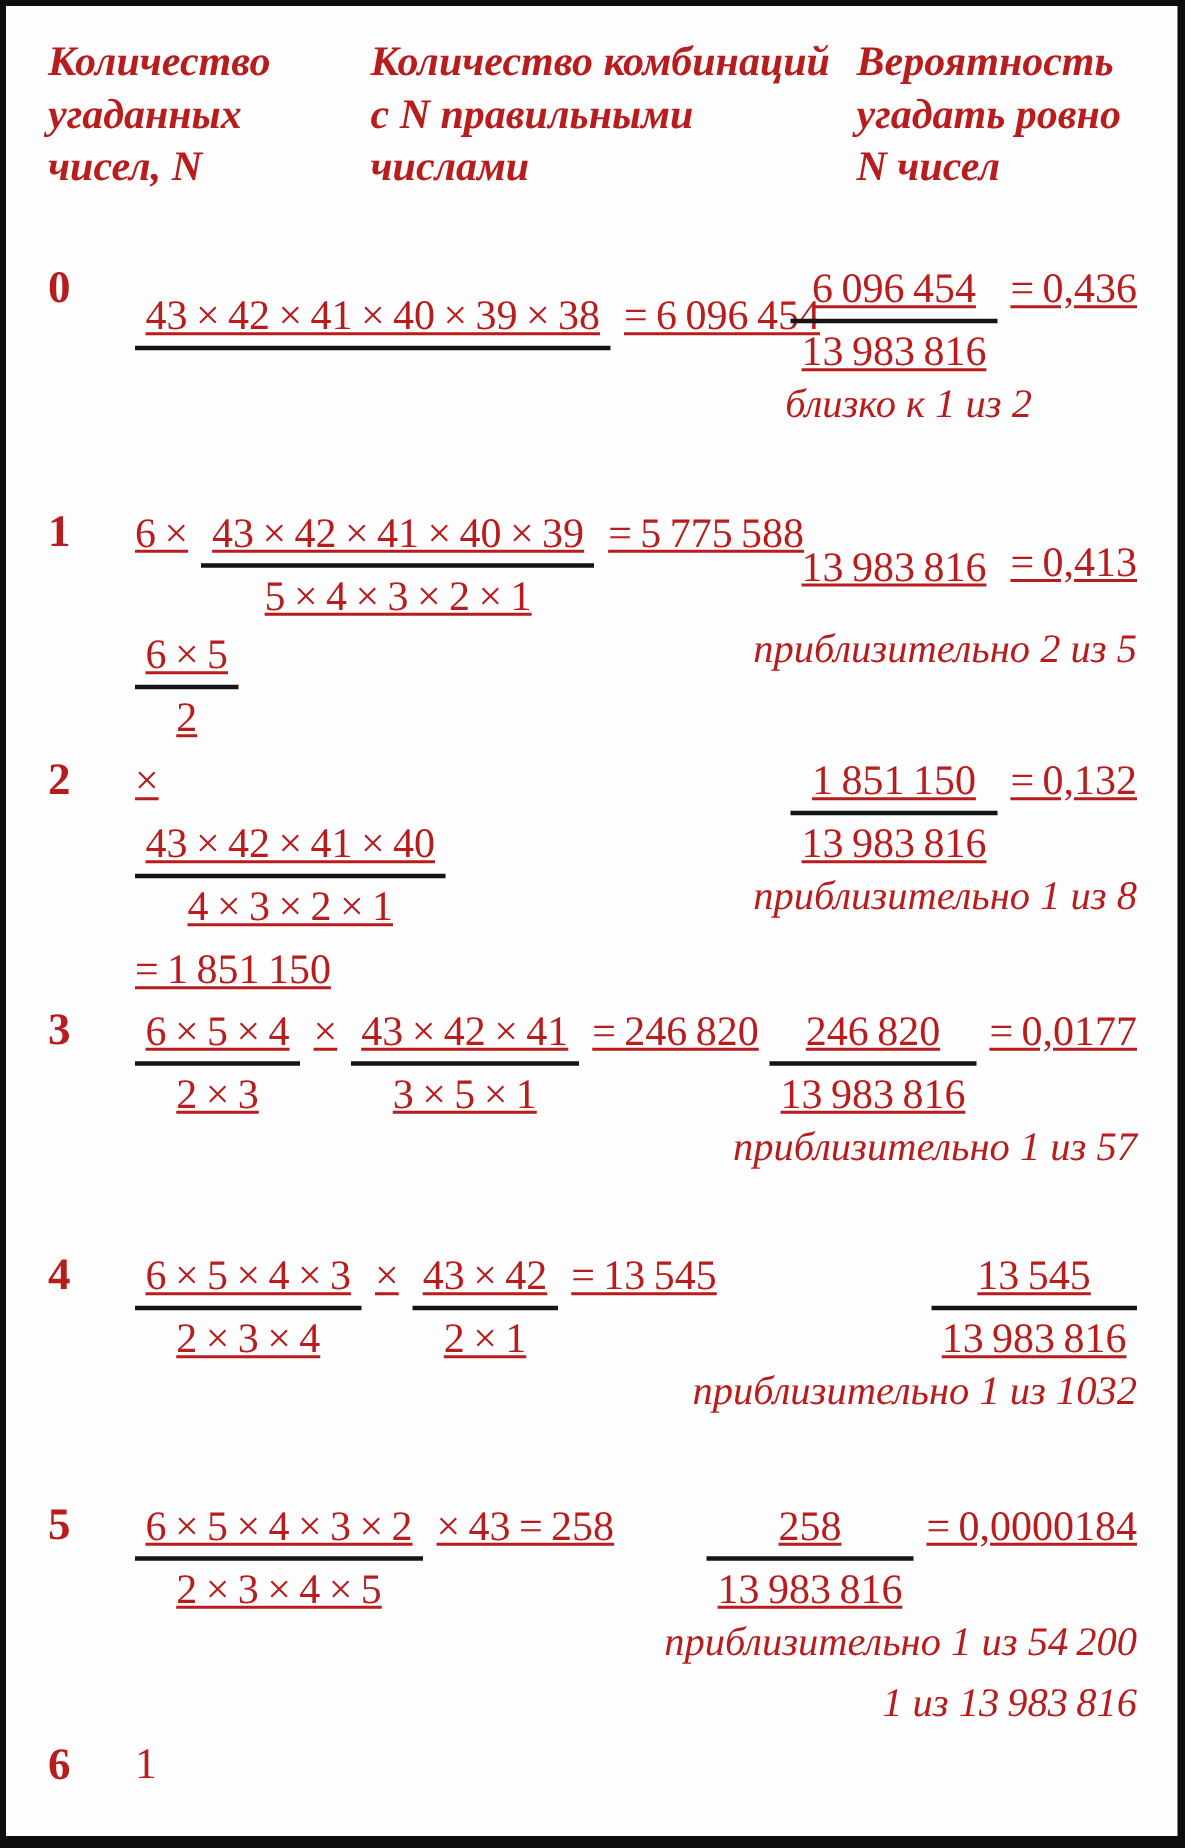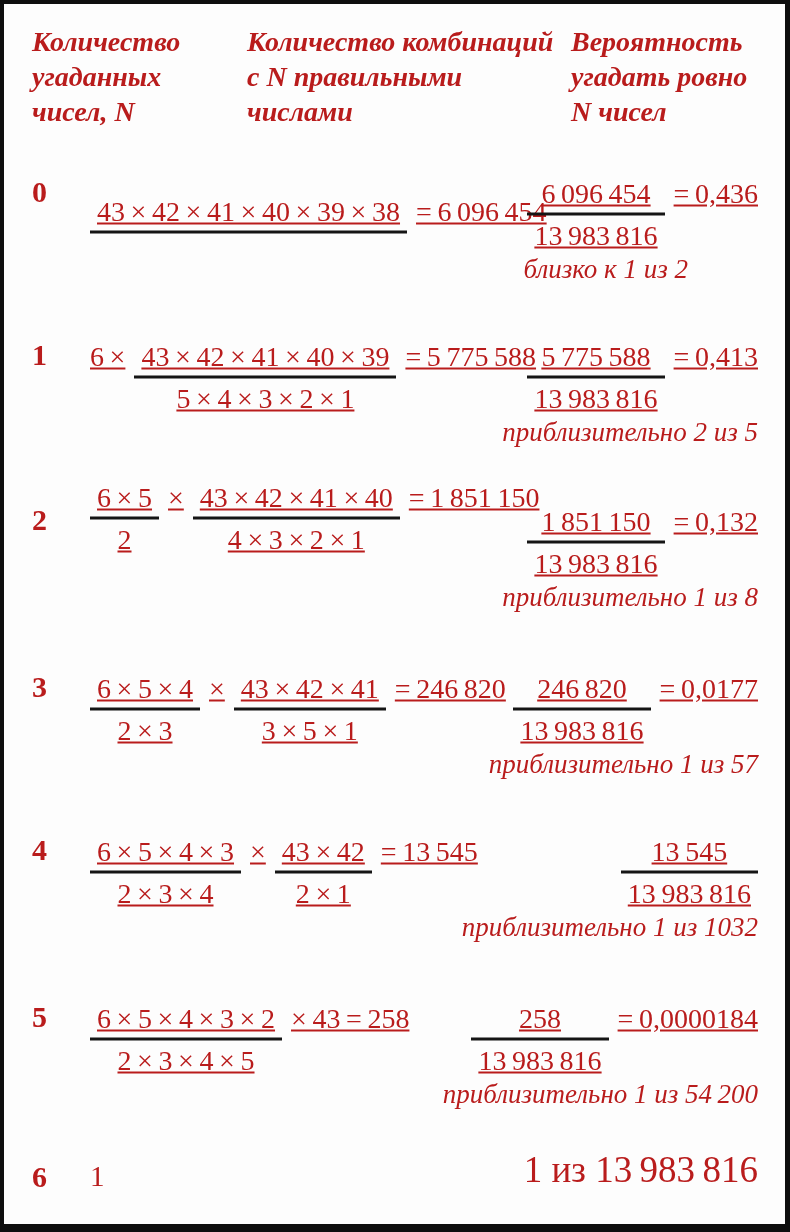--- a/index.html
+++ b/index.html
@@ -36,21 +36,21 @@
   .formula.prob{right:27px;}
   .frac{display:inline-flex;flex-direction:column;text-align:center;}
   .frac .num{padding:0 7px 3px;border-bottom:3px solid #151515;}
   .frac .den{padding:3px 7px 0;}
   .note{
     position:absolute;
     font-size:27px;font-style:italic;line-height:30px;white-space:nowrap;
   }
   .lastrow-n{position:absolute;left:28px;top:1156px;font-size:30px;font-weight:700;}
   .lastrow-c{position:absolute;left:86px;top:1156px;font-size:29px;}
-  .lastrow-p{position:absolute;right:27px;top:1144px;font-size:37px;white-space:nowrap;}
+  .lastrow-p{position:absolute;right:27px;top:1116px;font-size:27px;font-style:italic;white-space:nowrap;}
 </style>
 </head>
 <body>
 
 <div class="page">
 
   <div class="hdr-col c1">
     <div>Количество</div>
     <div>угаданных</div>
     <div>чисел, N</div>
@@ -86,28 +86,27 @@
       <div class="formula combo" style="top: 373px;">
         <div>6 ×</div>
         <div class="frac">
           <div class="num">43 × 42 × 41 × 40 × 39</div>
           <div class="den">5 × 4 × 3 × 2 × 1</div>
         </div>
         <div>= 5 775 588</div>
       </div>
       <div class="formula prob" style="top: 373px;">
         <div class="frac">
-          <div class="num">5 775 588</div>
           <div class="den">13 983 816</div>
         </div>
         <div>= 0,413</div>
       </div>
       <div class="note" style="top: 413px; right: 27px;">приблизительно 2 из 5</div>
       <div class="n-label" style="top: 501px;">2</div>
-      <div class="formula combo" style="top: 514px;">
+      <div class="formula combo" style="top: 538px; flex-direction: column;">
         <div class="frac">
           <div class="num">6 × 5</div>
           <div class="den">2</div>
         </div>
         <div>×</div>
         <div class="frac">
           <div class="num">43 × 42 × 41 × 40</div>
           <div class="den">4 × 3 × 2 × 1</div>
         </div>
         <div>= 1 851 150</div>

